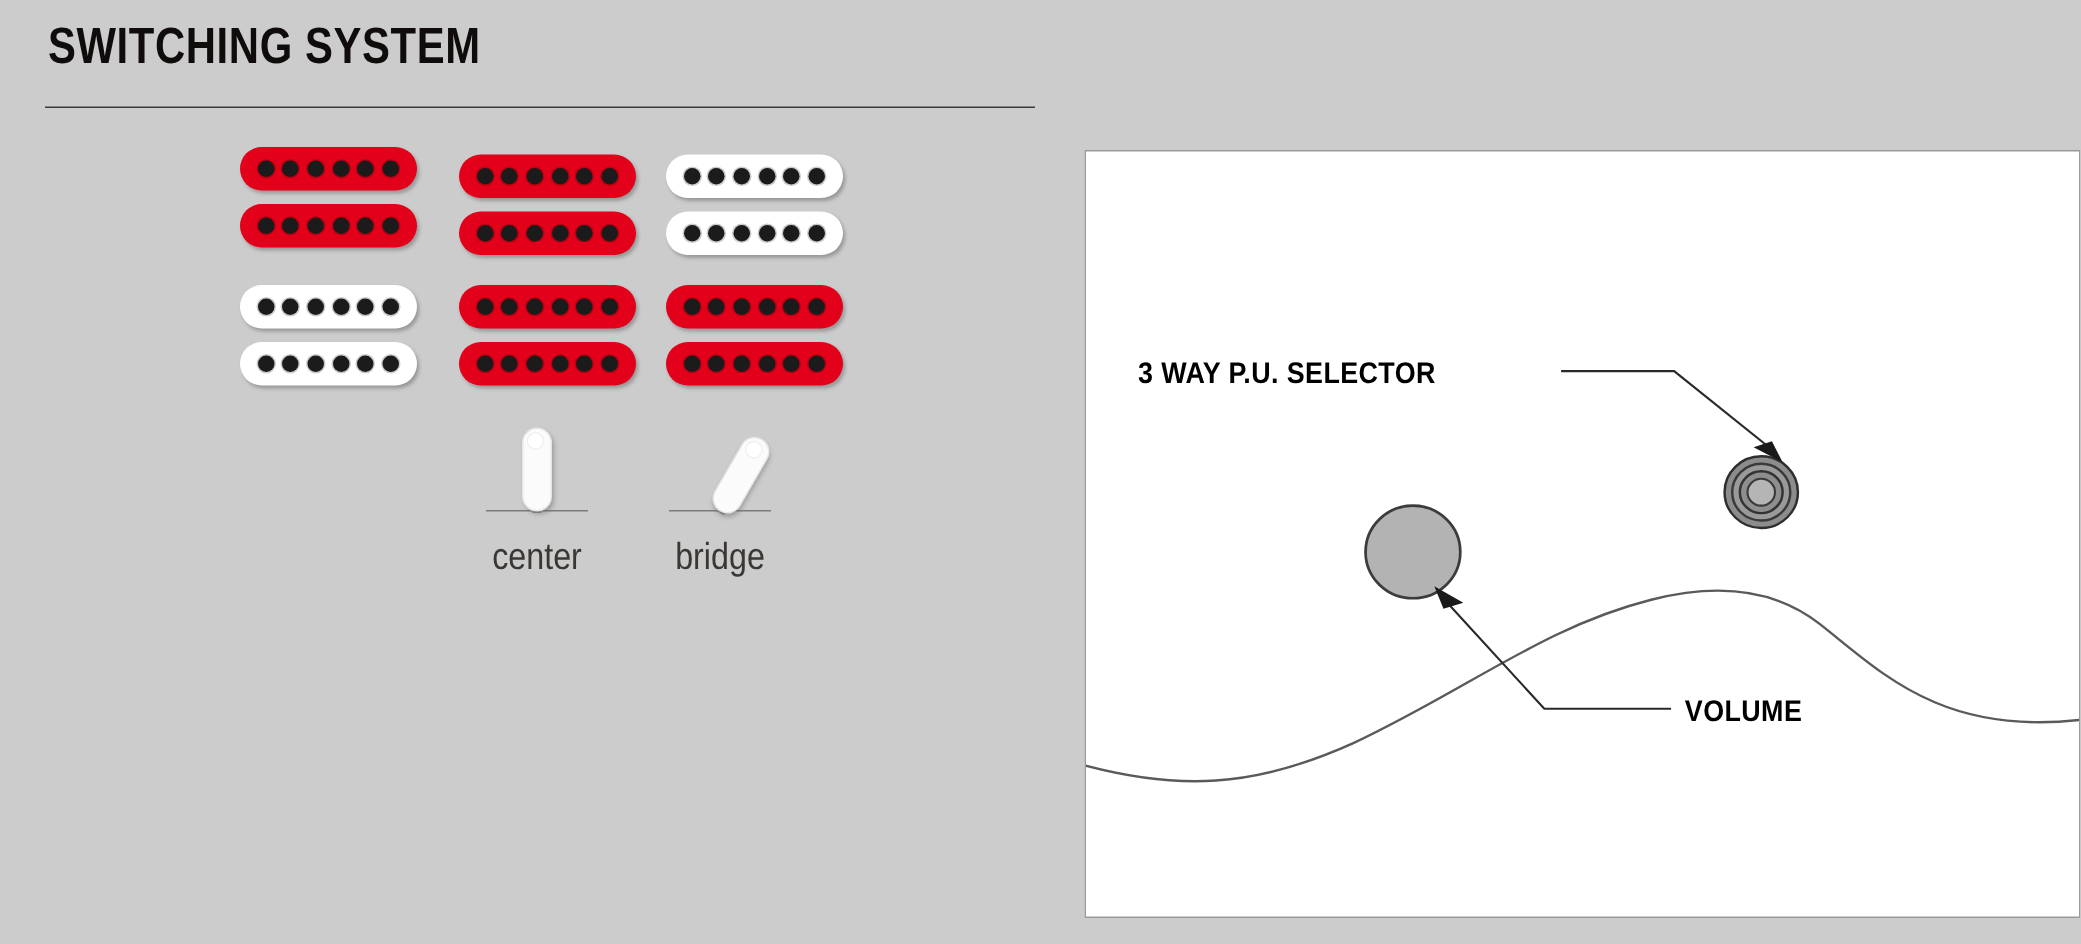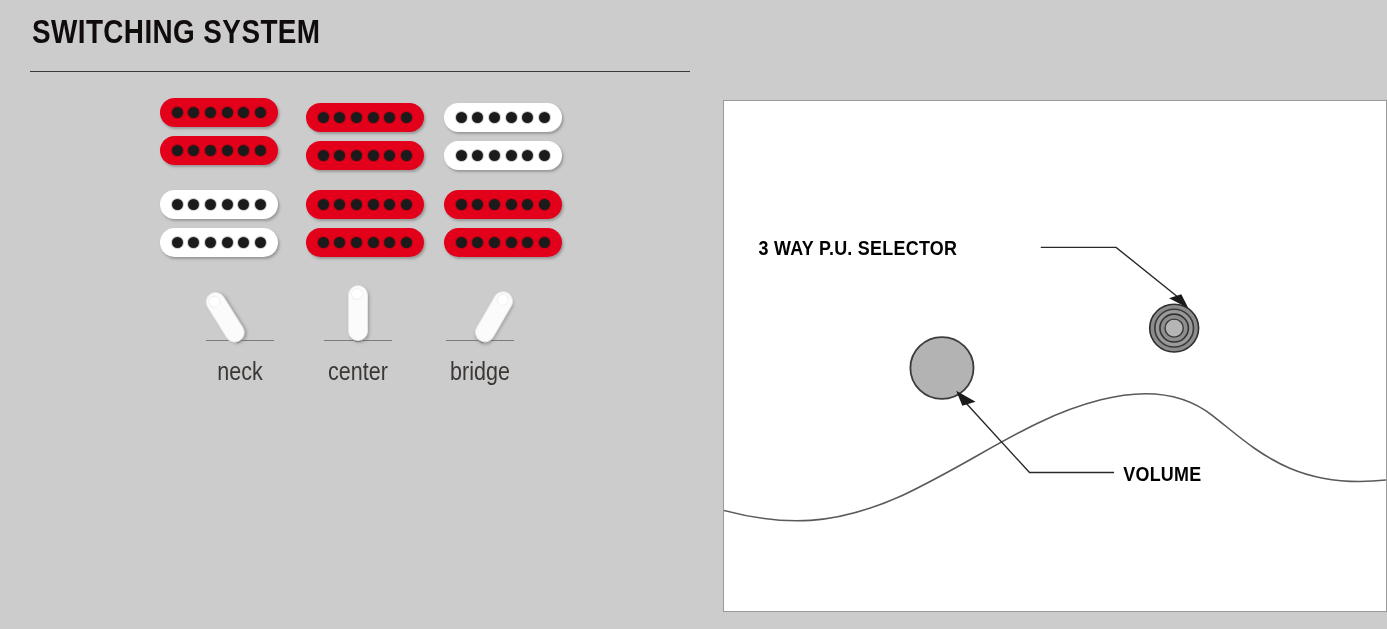--- a/index.html
+++ b/index.html
@@ -311,30 +311,20 @@
         <span class="pole"></span>
         <span class="pole"></span>
         <span class="pole"></span>
       </div>
     </div>
 
   </div>
 
   <div id="lever-group">
 
-    <div class="lever-cell" style="left:20px;">
-      <div class="lever-stage">
-        <div class="lever-base"></div>
-        <div class="lever-pivot" style="transform:rotate(-32deg);"></div>
-        <div class="lever-body" style="transform:rotate(-32deg);">
-          <div class="lever-knob"></div>
-        </div>
-      </div>
-      <div class="lever-label">neck</div>
-    </div>
 
     <div class="lever-cell" style="left:138px;">
       <div class="lever-stage">
         <div class="lever-base"></div>
         <div class="lever-pivot" style="transform:rotate(0deg);"></div>
         <div class="lever-body" style="transform:rotate(0deg);">
           <div class="lever-knob"></div>
         </div>
       </div>
       <div class="lever-label">center</div>

